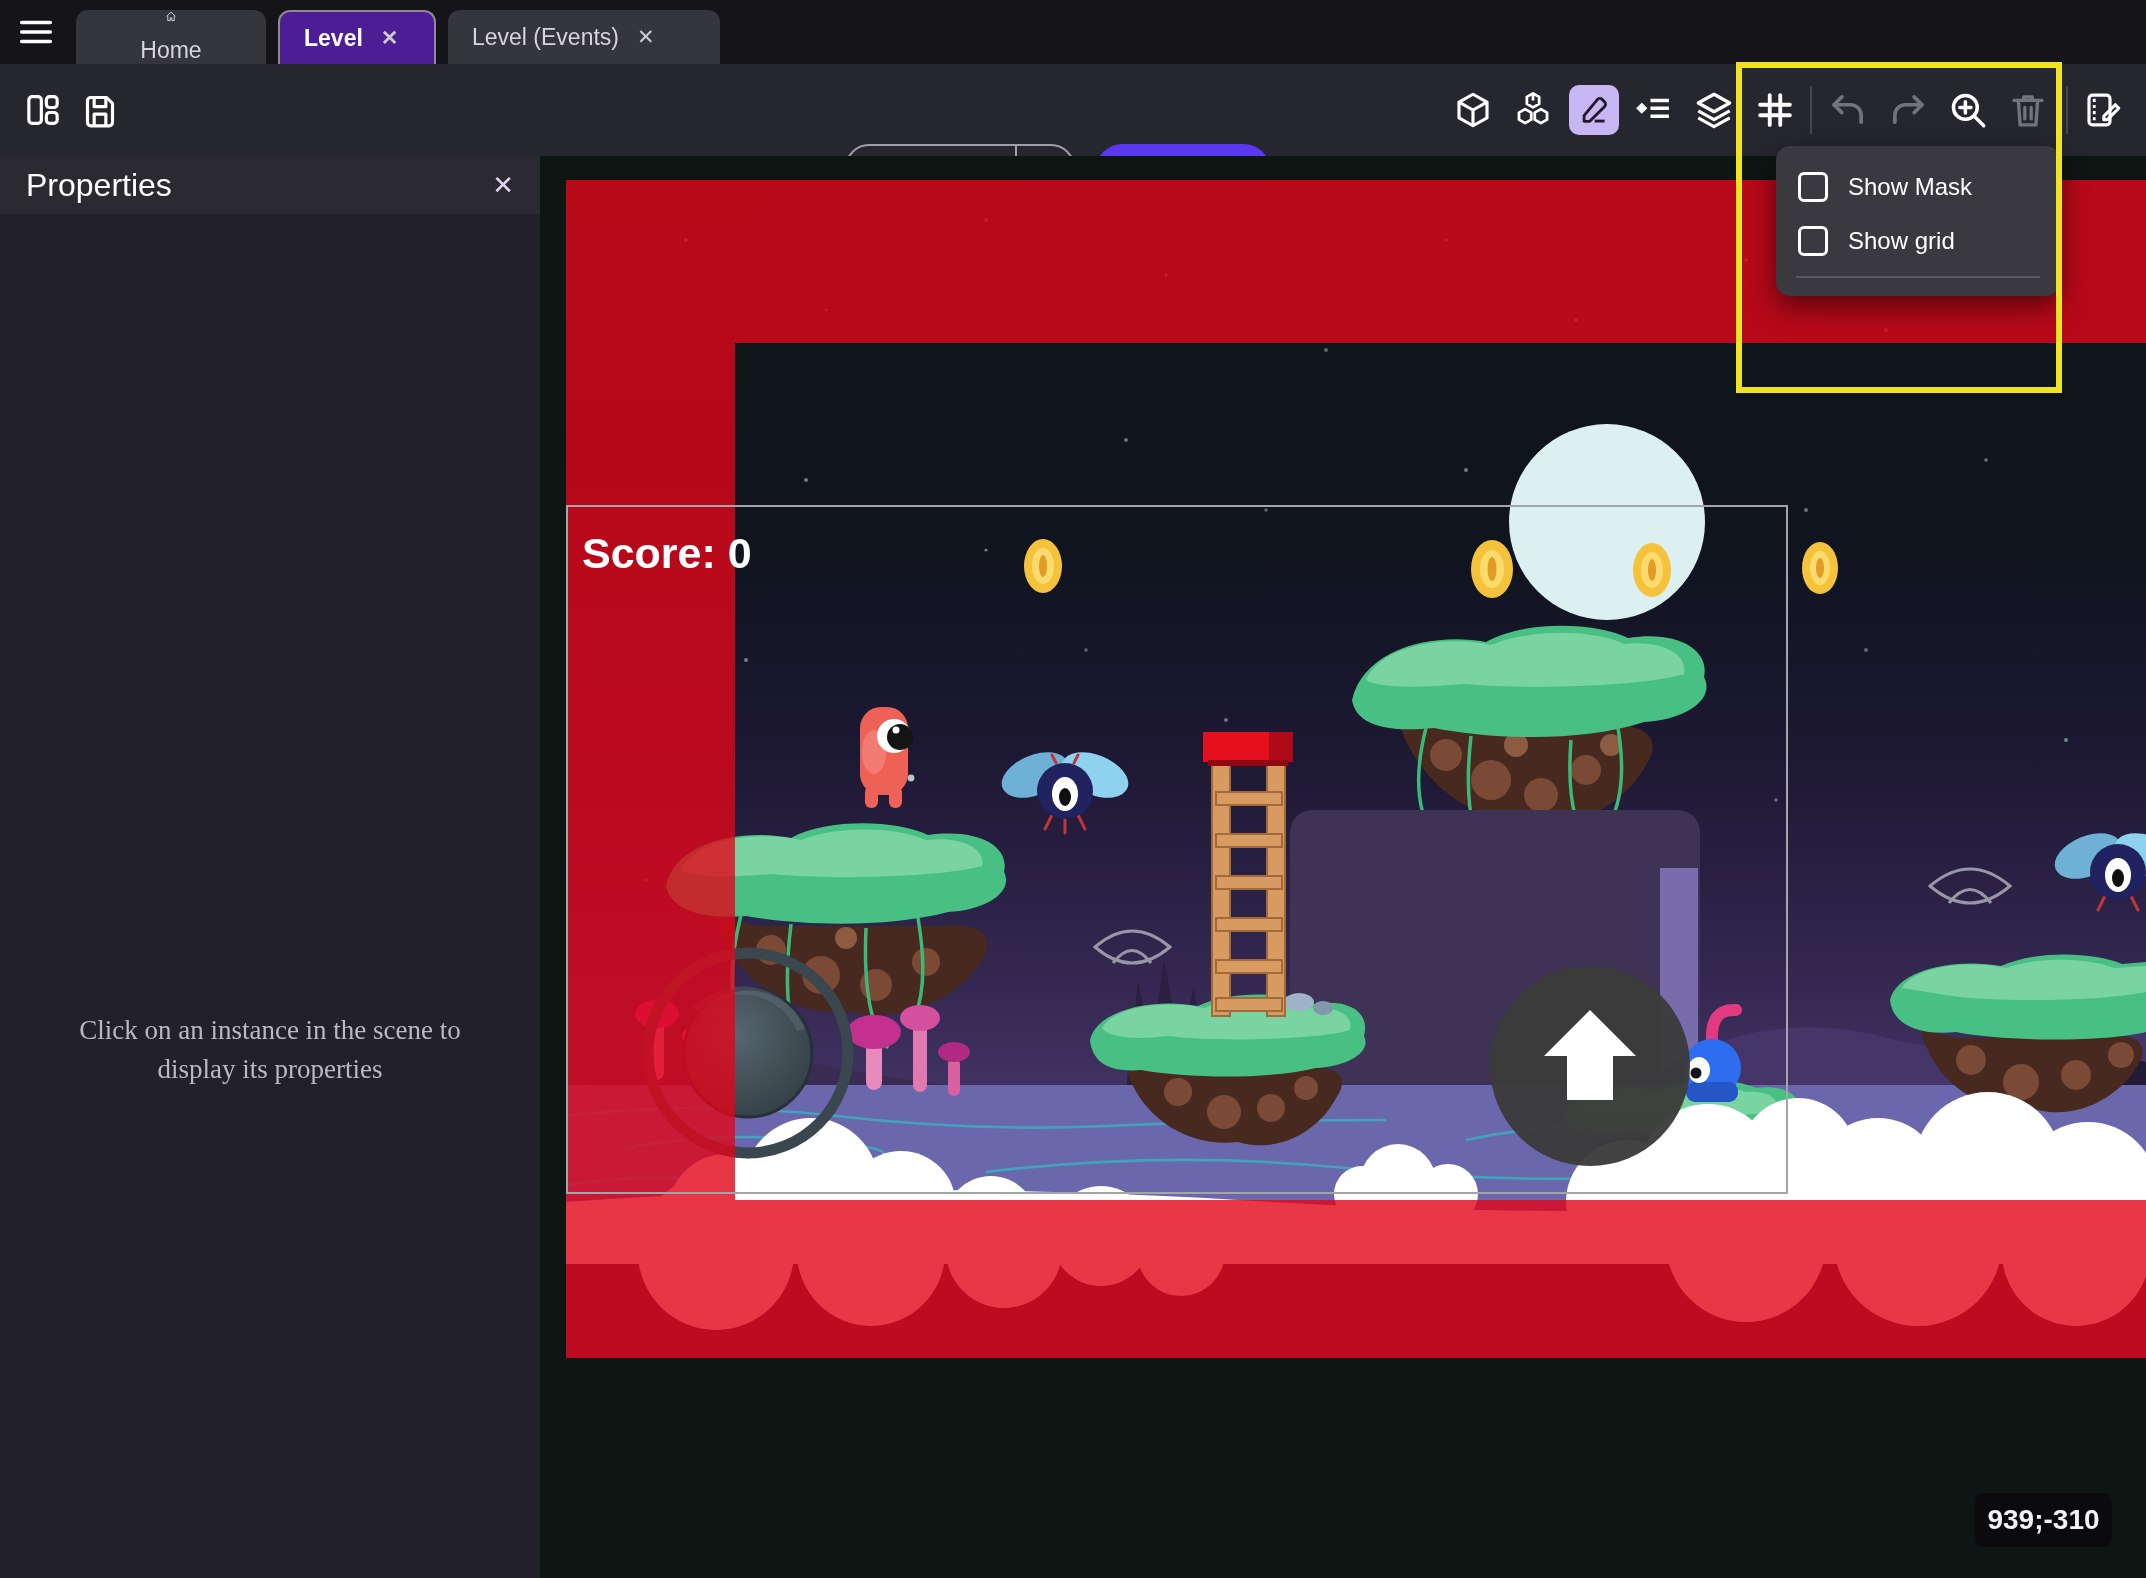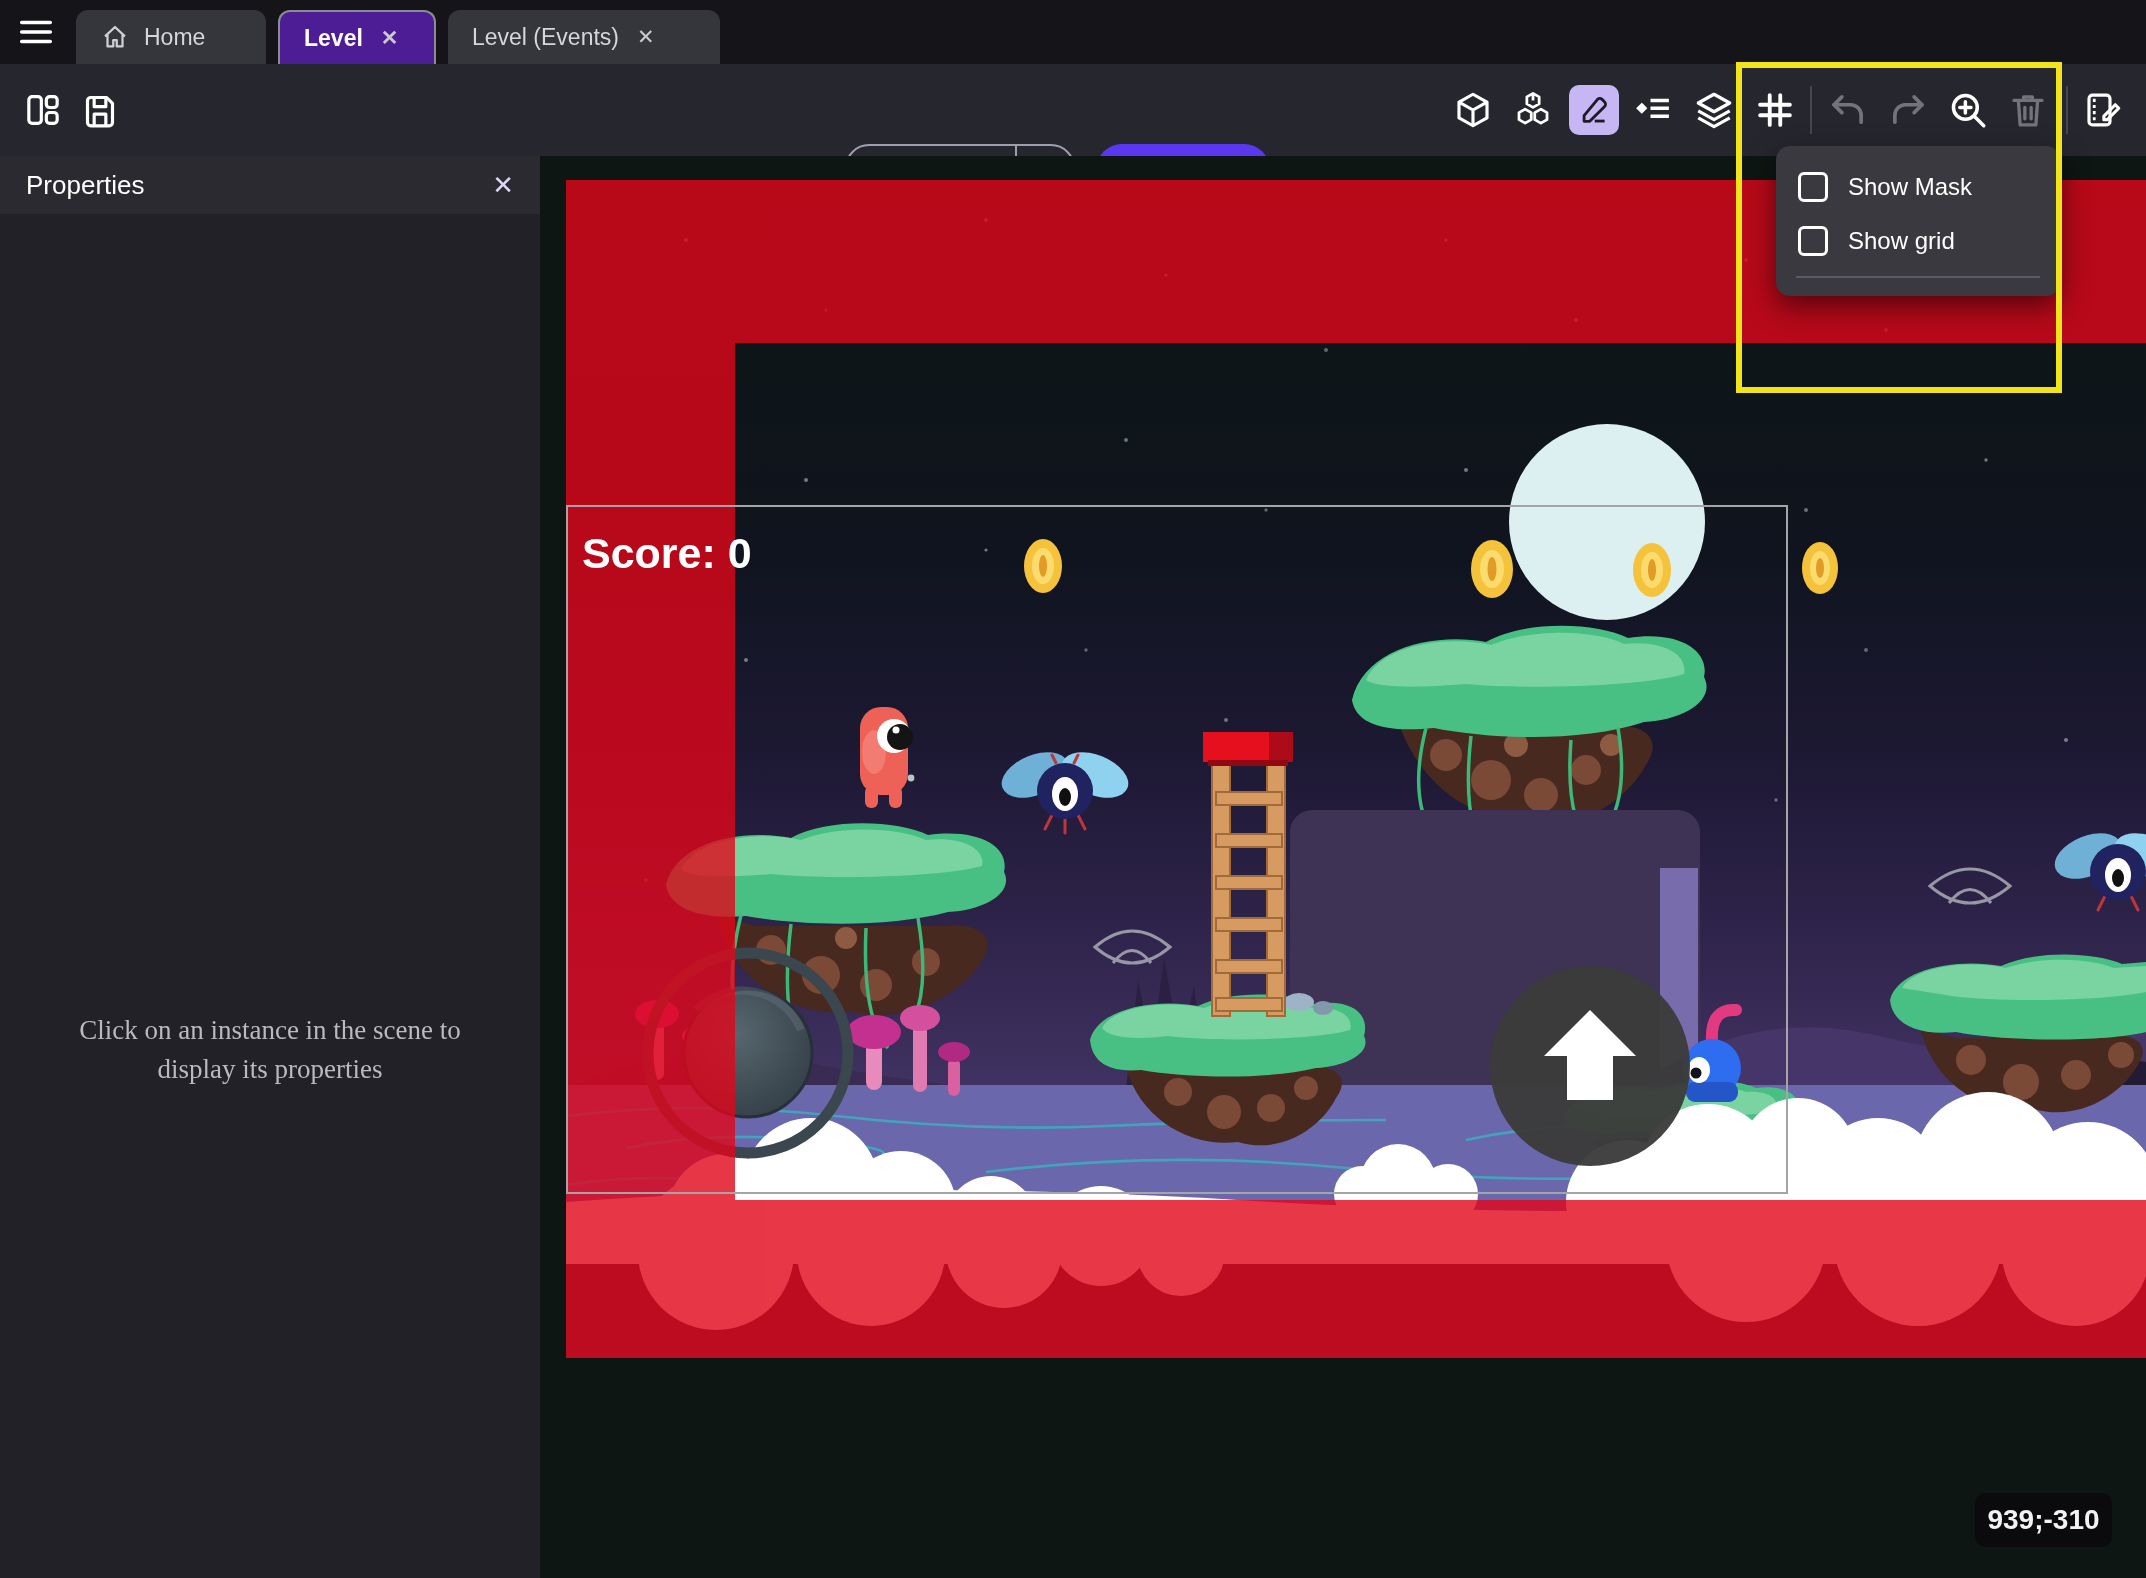--- a/index.html
+++ b/index.html
@@ -9,21 +9,21 @@
 
   
   .tabbar { position:absolute; left:0; top:0; width:2146px; height:64px; background:#141419; }
   .hamburger { position:absolute; left:14px; top:12px; width:44px; height:40px; color:#fff;
     display:flex; align-items:center; justify-content:center; cursor:pointer; }
   .tab { position:absolute; top:10px; height:54px; border-radius:12px 12px 0 0; display:flex;
     align-items:center; gap:14px; padding:0 24px; color:#d6d6da; font-size:23px; cursor:pointer; }
   .tab.inactive { background:#35353c; }
   .tab.active { background:#4c1d95; border:2px solid #8b8b92; border-bottom:none; color:#fff;
     font-weight:bold; }
-  .tab-home { left:76px; width:190px; }
+  .tab-home { left:76px; width:190px;flex-direction:column; }
   .tab-level { left:278px; width:158px; }
   .tab-levelev { left:448px; width:272px; }
   .tab-close { font-size:21px; color:#c9c9ce; margin-left:4px; cursor:pointer; }
 
   
   .toolbar { position:absolute; left:0; top:64px; width:2146px; height:92px; background:#26262e; }
   .tbtn { position:absolute; top:50%; transform:translate(-50%,-50%); width:46px; height:46px;
     display:flex; align-items:center; justify-content:center; color:#fff; cursor:pointer; }
   .tbtn.dim { color:#73737c; }
   .tool-active { background:#c6b6f4; border-radius:10px; color:#1e1b26; width:50px; height:50px; }
@@ -36,21 +36,21 @@
   .preview-caret { width:58px; align-self:stretch; border-left:2px solid #a19eac; display:flex;
     align-items:center; justify-content:center; }
   .publish-btn { position:absolute; left:1096px; top:80px; width:174px; height:68px;
     background:#5a38f0; border-radius:26px; display:flex; align-items:center; justify-content:center;
     gap:13px; color:#fff; font-size:24px; font-weight:bold; cursor:pointer; }
 
   
   .props { position:absolute; left:0; top:156px; width:540px; height:1422px; background:#222127; }
   .props-header { position:absolute; left:0; top:0; width:100%; height:58px; background:#2b2a31;
     display:flex; align-items:center; justify-content:space-between; padding:0 26px; }
-  .props-title { color:#fff; font-size:26px; }
+  .props-title { color:#fff; font-size:32px; }
   .props-close { color:#ddd6f2; font-size:26px; cursor:pointer; }
   .props-hint { position:absolute; left:40px; top:855px; width:460px; text-align:center;
     color:#b9b9bf; font-size:27px; line-height:1.45;font-family:Liberation Serif, serif; }
 
   
   .canvas { position:absolute; left:540px; top:156px; width:1606px; height:1422px; background:#0d1613; }
   .scene-svg { position:absolute; left:566px; top:180px; width:1580px; height:1178px; }
 
   
   .grid-menu { position:absolute; left:1776px; top:146px; width:284px; background:#39393f;

